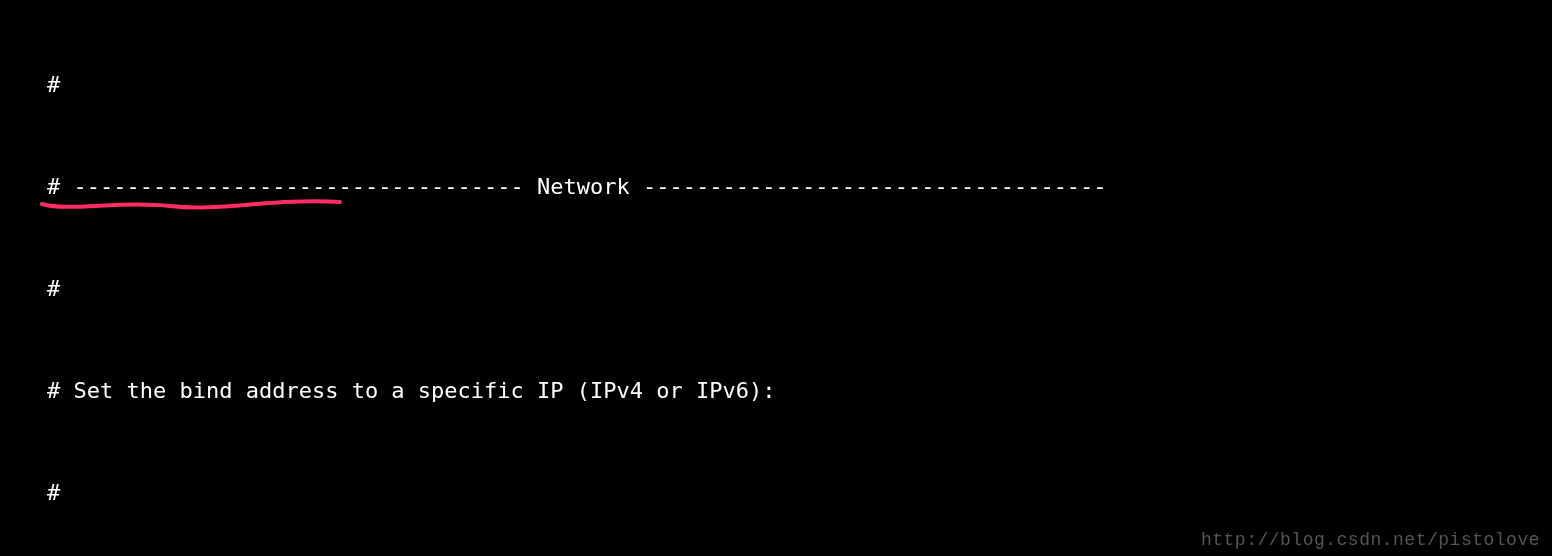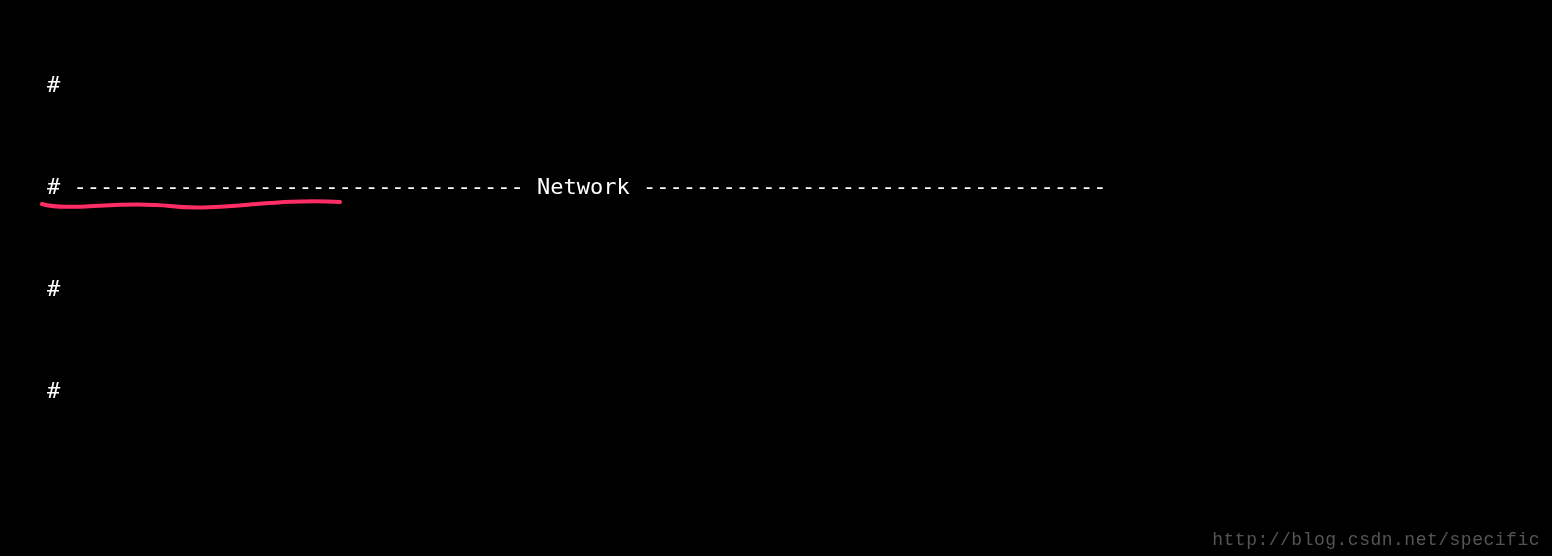--- a/index.html
+++ b/index.html
@@ -43,31 +43,32 @@
     pointer-events: none;
   }
 </style>
 </head>
 <body>
 
 <div class="terminal">
   <span class="line">#</span>
   <span class="line"># ---------------------------------- Network -----------------------------------</span>
   <span class="line">#</span>
+  <span class="line"># Set the bind address to a specific IP (IPv4 or IPv6):</span>
   <span class="line">#</span>
   
   
   
   
   
   
   
   
   
   
   
 </div>
 
 <svg class="underline-svg" viewBox="0 0 310 24">
   <path d="M2 10 C 30 18, 80 6, 130 12 C 180 18, 230 4, 300 8" fill="none" stroke-width="4" stroke-linecap="round" stroke="#ff2d64"></path>
 </svg>
 
-<div class="watermark">http://blog.csdn.net/specific</div>
+<div class="watermark">http://blog.csdn.net/pistolove</div>
 
 </body></html>

